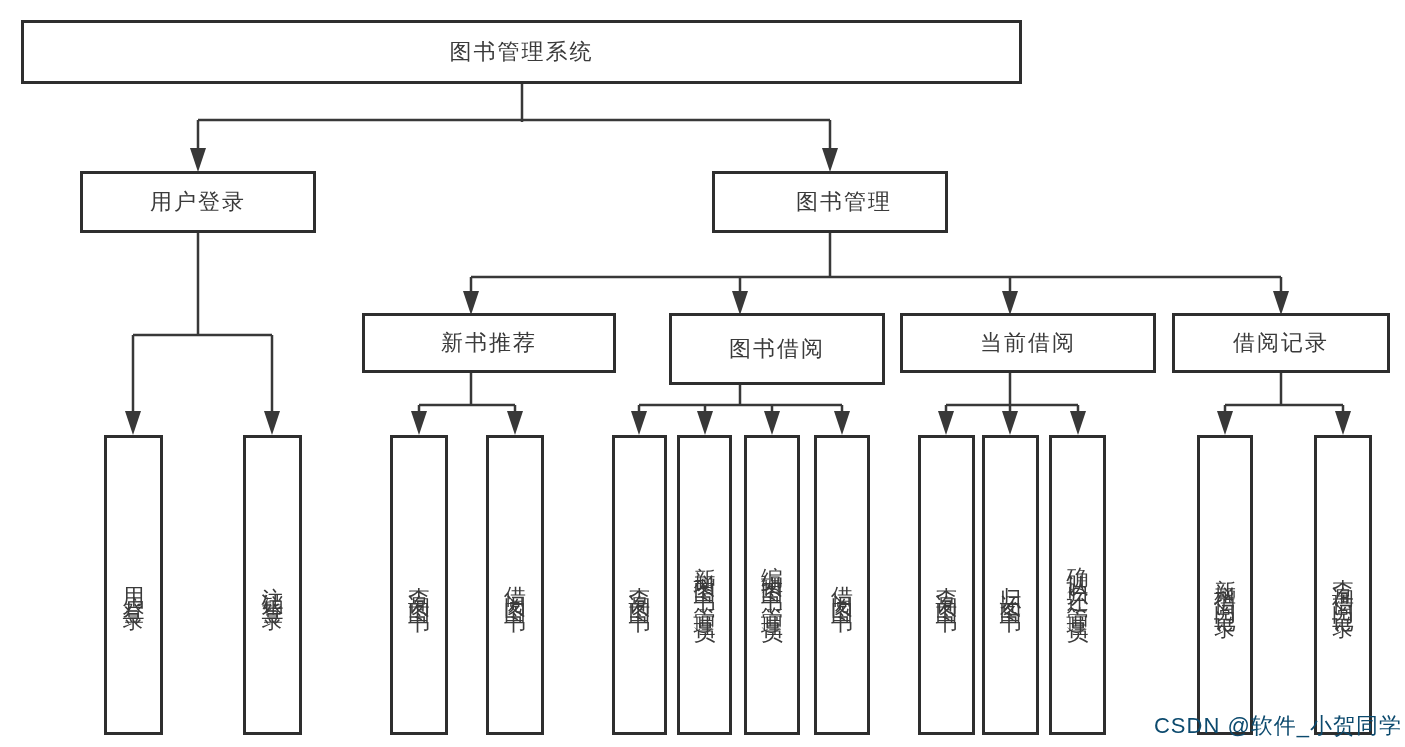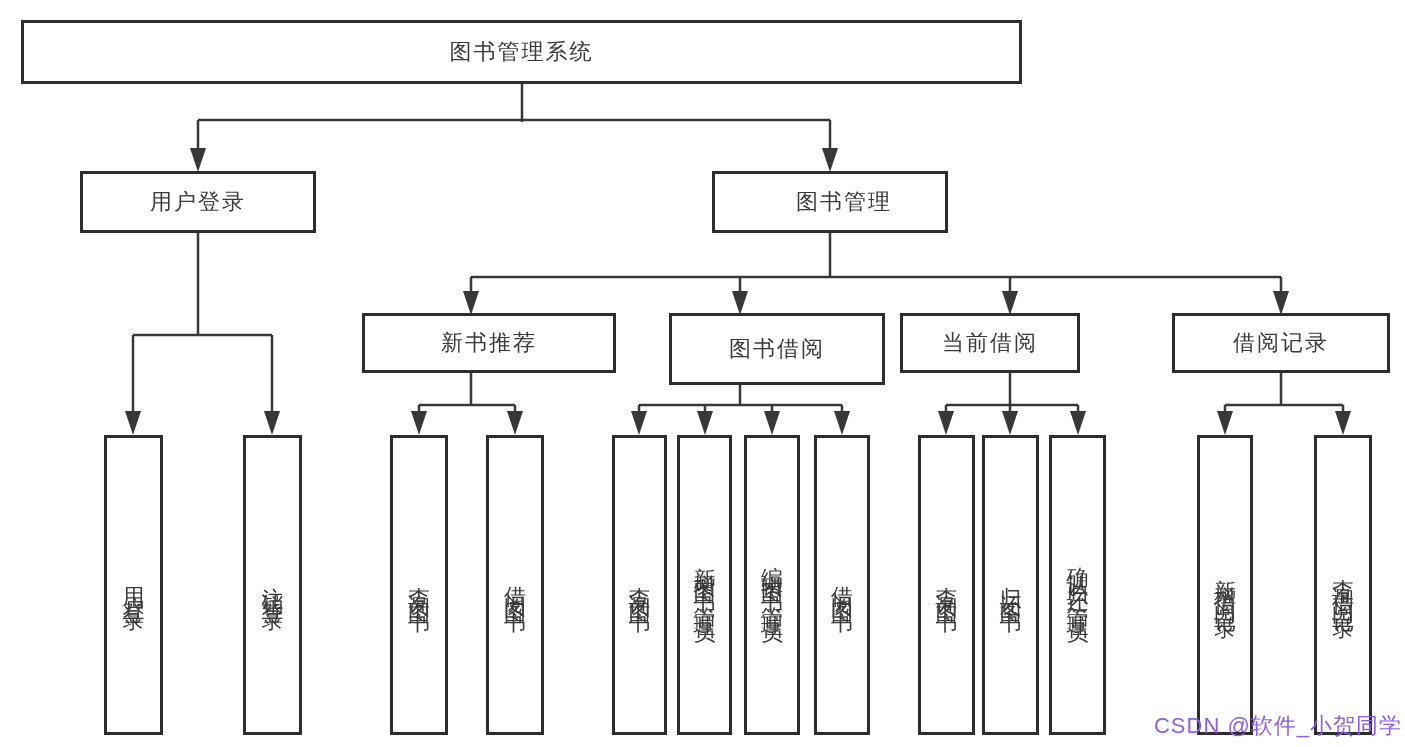--- a/index.html
+++ b/index.html
@@ -36,41 +36,41 @@
     letter-spacing:8px;
     line-height:1;
     white-space:nowrap;
   }
   
   #n-root      {left:21px;  top:20px;  width:1001px; height:64px;}
   #n-login     {left:80px;  top:171px; width:236px;  height:62px;}
   #n-bookmgmt  {left:712px; top:171px; width:236px;  height:62px;padding-left:28px;}
   #n-newbook   {left:362px; top:313px; width:254px;  height:60px;}
   #n-borrow    {left:632px; top:313px; width:216px;  height:72px;margin-left:37px;}
-  #n-current   {left:900px; top:313px; width:180px;  height:60px;}
+  #n-current   {left:900px; top:313px; width:256px;  height:60px;}
   #n-records   {left:1172px;top:313px; width:218px;  height:60px;}
   
   #v1 {left:104px; width:59px;}
   #v2 {left:243px; width:59px;}
   #v3 {left:390px; width:58px;}
   #v4 {left:486px; width:58px;}
   #v5 {left:612px; width:55px;}
   #v6 {left:677px; width:55px;}
   #v7 {left:744px; width:56px;}
   #v8 {left:814px; width:56px;}
   #v9 {left:918px; width:57px;}
   #v10{left:982px; width:57px;}
   #v11{left:1049px;width:57px;}
   #v12{left:1197px;width:56px;}
   #v13{left:1314px;width:58px;}
   #watermark{
     position:absolute;
     right:3px;top:711px;
     font-size:22px;
-    color:#8b5cf6;
+    color:#0c4a6e;
     letter-spacing:1px;
     z-index:3;
     white-space:nowrap;
   }
 </style>
 </head>
 <body>
 
 <div id="stage">
 

